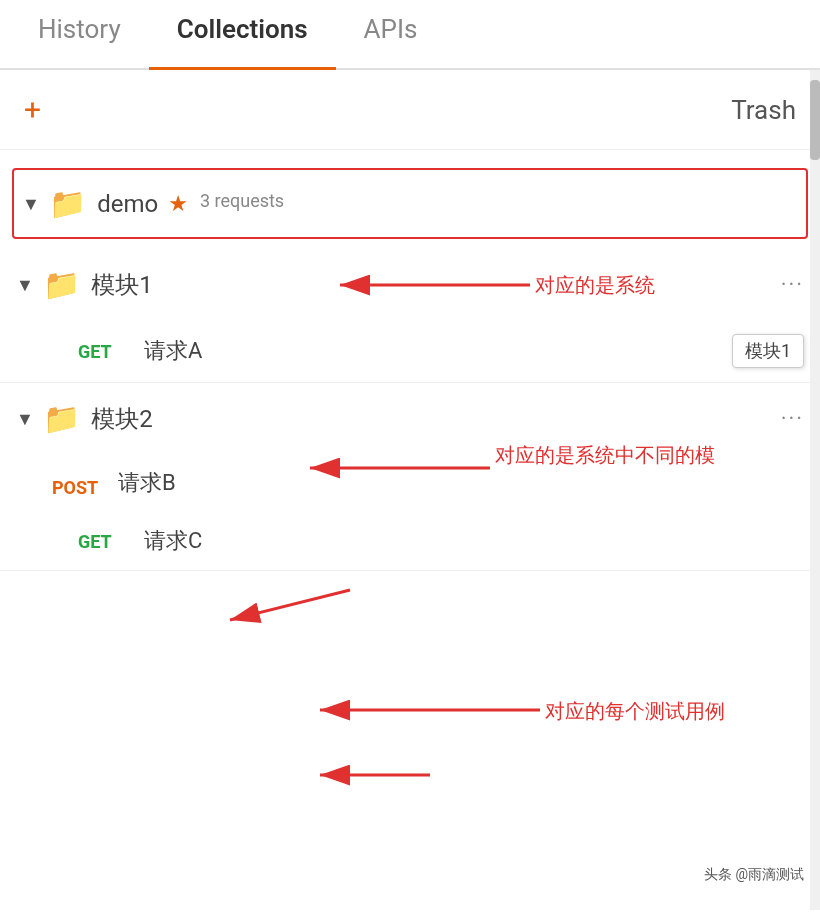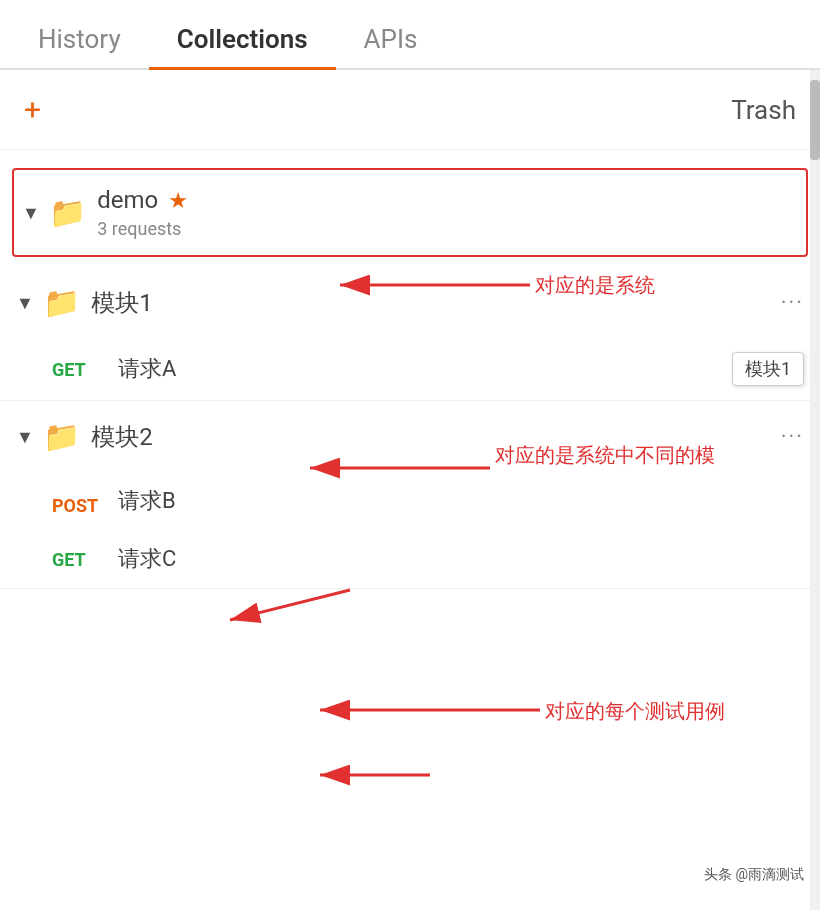--- a/index.html
+++ b/index.html
@@ -8,21 +8,20 @@
       background: #fff;
       width: 820px;
       min-height: 912px;
       overflow: hidden;
       position: relative;
     }
 
     
     .tab-bar {
       display: flex;
-      align-items: flex-end;
       border-bottom: 2px solid #e0e0e0;
       padding: 0 10px;
       height: 70px;
     }
     .tab {
       padding: 14px 28px;
       font-size: 26px;
       color: #888;
       cursor: pointer;
       position: relative;
@@ -88,22 +87,22 @@
       font-size: 18px;
       color: #555;
       cursor: pointer;
     }
     .folder-icon {
       font-size: 30px;
       color: #666;
     }
     .demo-info {
       display: flex;
-      flex-direction: column;
-      gap: 4px;
+      flex-direction: row;
+      gap: 12px;
     }
     .demo-name-row {
       display: flex;
       align-items: center;
       gap: 10px;
     }
     .demo-name {
       font-size: 24px;
       color: #444;
     }
@@ -148,21 +147,21 @@
       align-items: center;
       gap: 16px;
       padding: 14px 16px 14px 52px;
       cursor: pointer;
     }
     .method-badge {
       font-size: 18px;
       font-weight: 700;
       min-width: 50px;
     }
-    .method-get { color: #28a745; }
+    .method-get { color: #28a745; margin-left: 26px; }
     .method-post { color: #e8610a; margin-top: 8px; }
     .request-name {
       font-size: 22px;
       color: #444;
     }
 
     
     .tooltip-badge {
       background: #fff;
       border: 1.5px solid #ccc;

